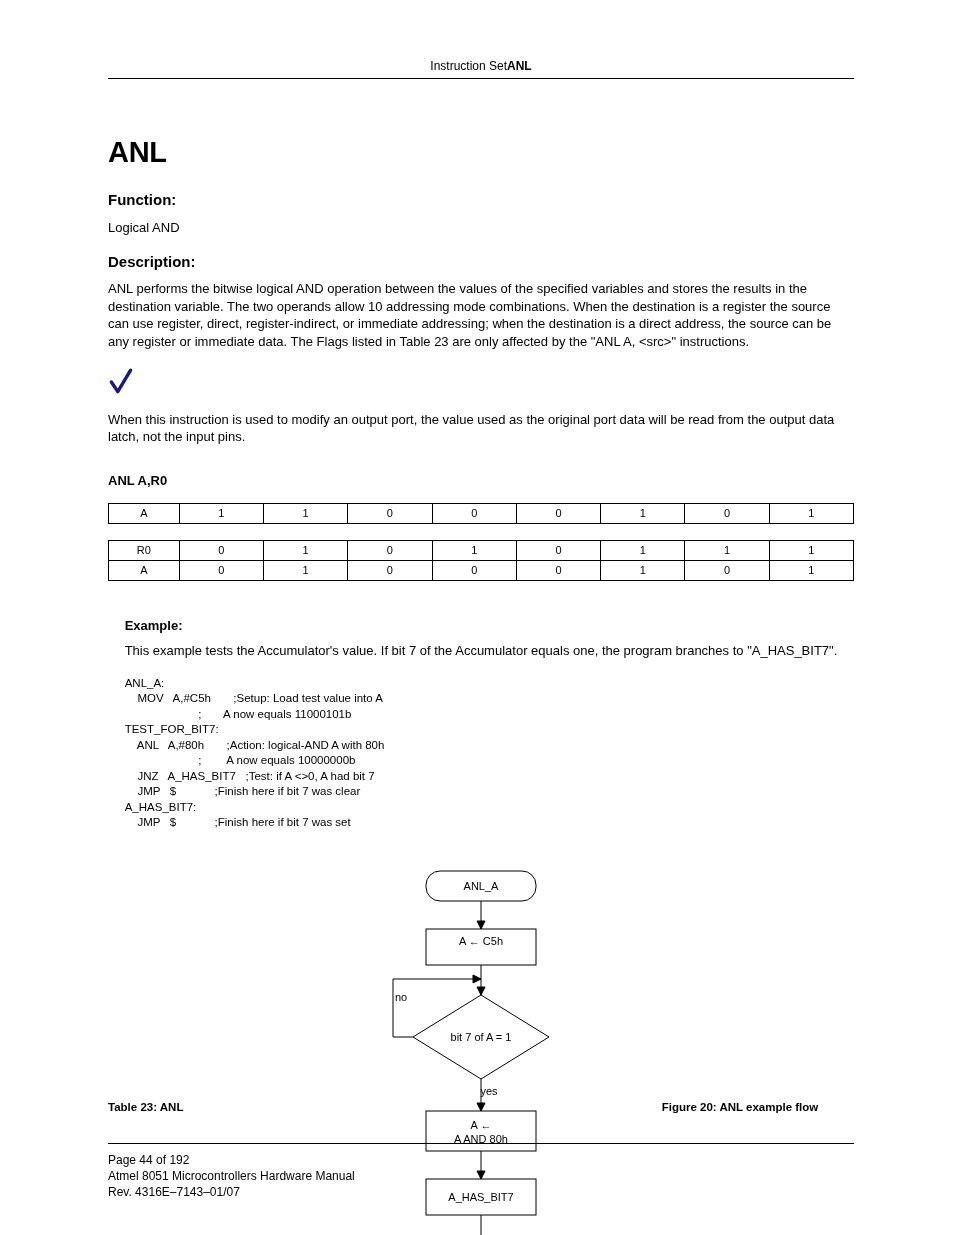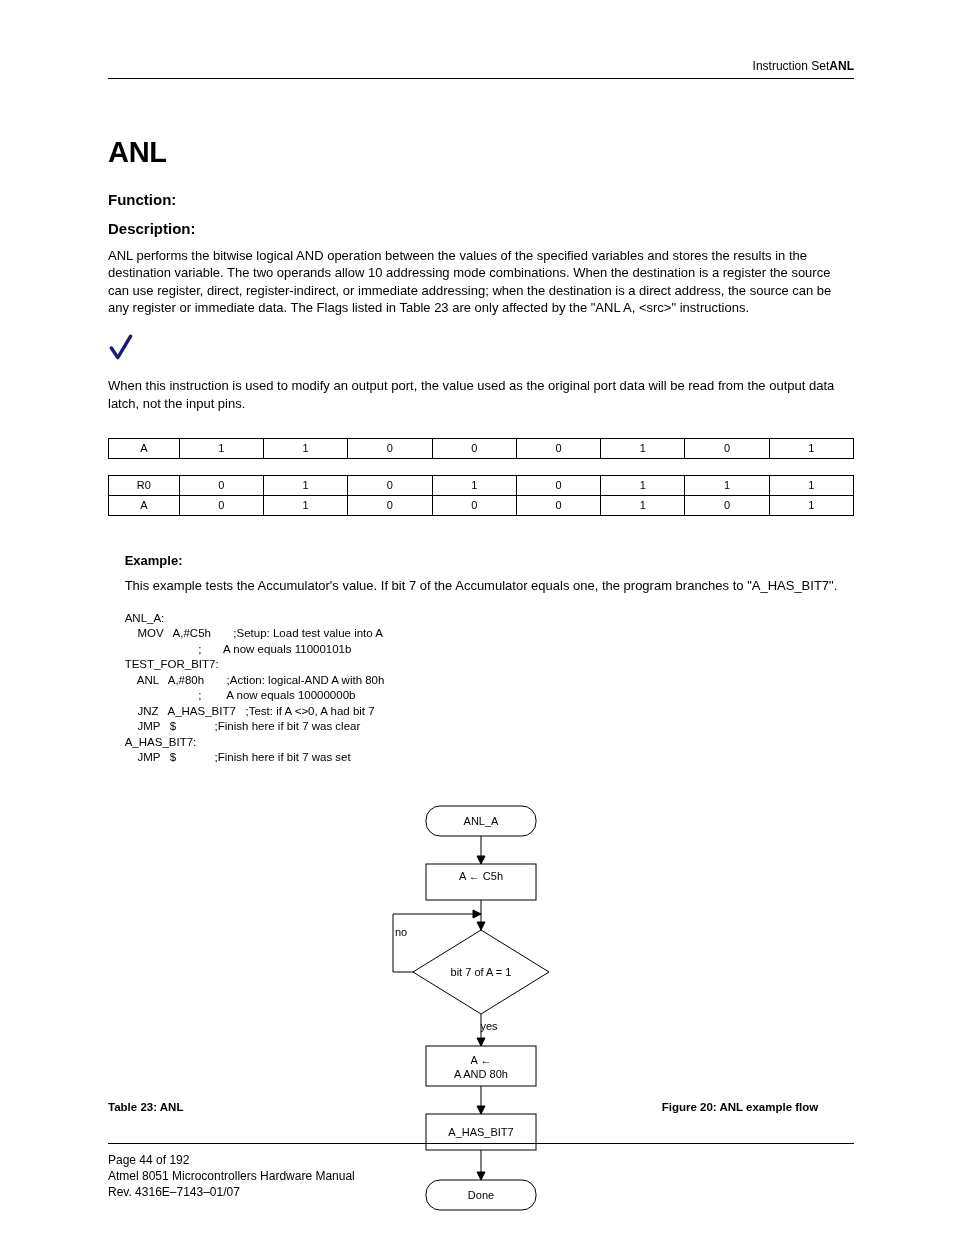--- a/index.html
+++ b/index.html
@@ -12,21 +12,21 @@
     position: relative;
     font-size: 13px;
     line-height: 1.35;
   }
   .page {
     padding: 58px 100px 0 108px;
     position: relative;
   }
   .header-row {
     display: flex;
-    justify-content: flex-end;
+    justify-content: center;
     font-size: 12px;
     margin-bottom: 4px;
   }
   .hr-top {
     border: none;
     border-top: 1px solid #000;
     margin-bottom: 54px;
   }
   .hr-bottom {
     border: none;
@@ -160,31 +160,33 @@
 
   <div class="header-row">
     <span>Instruction Set</span>
     <span class="b">ANL</span>
   </div>
   <hr class="hr-top">
 
   <h1 class="title">ANL</h1>
 
   <div class="section-head">Function:</div>
+  <div class="para">Logical AND</div>
 
   <div class="section-head">Description:</div>
   <div class="para">ANL performs the bitwise logical AND operation between the values of the specified variables and stores the results in the destination variable.  The two operands allow 10 addressing mode combinations.  When the destination is a register the source can use register, direct, register-indirect, or immediate addressing; when the destination is a direct address, the source can be any register or immediate data. The Flags listed in Table 23 are only affected by the "ANL  A, &lt;src&gt;" instructions.</div>
 
   <div class="note-row">
     <svg class="check-icon" viewBox="0 0 24 28">
       <path d="M3 14 L9 23 L21 3"></path>
     </svg>
     <div class="note-text">When this instruction is used to modify an output port, the value used as the original port data will be read from the output data latch, not the input pins.</div>
   </div>
 
+  <div class="para-indent b">ANL  A,R0</div>
 
   <div class="reg-tables">
     <table class="reg">
       <tbody>
           <tr>
         <td>A</td>
         <td>1</td>
         <td>1</td>
         <td>0</td>
         <td>0</td>

